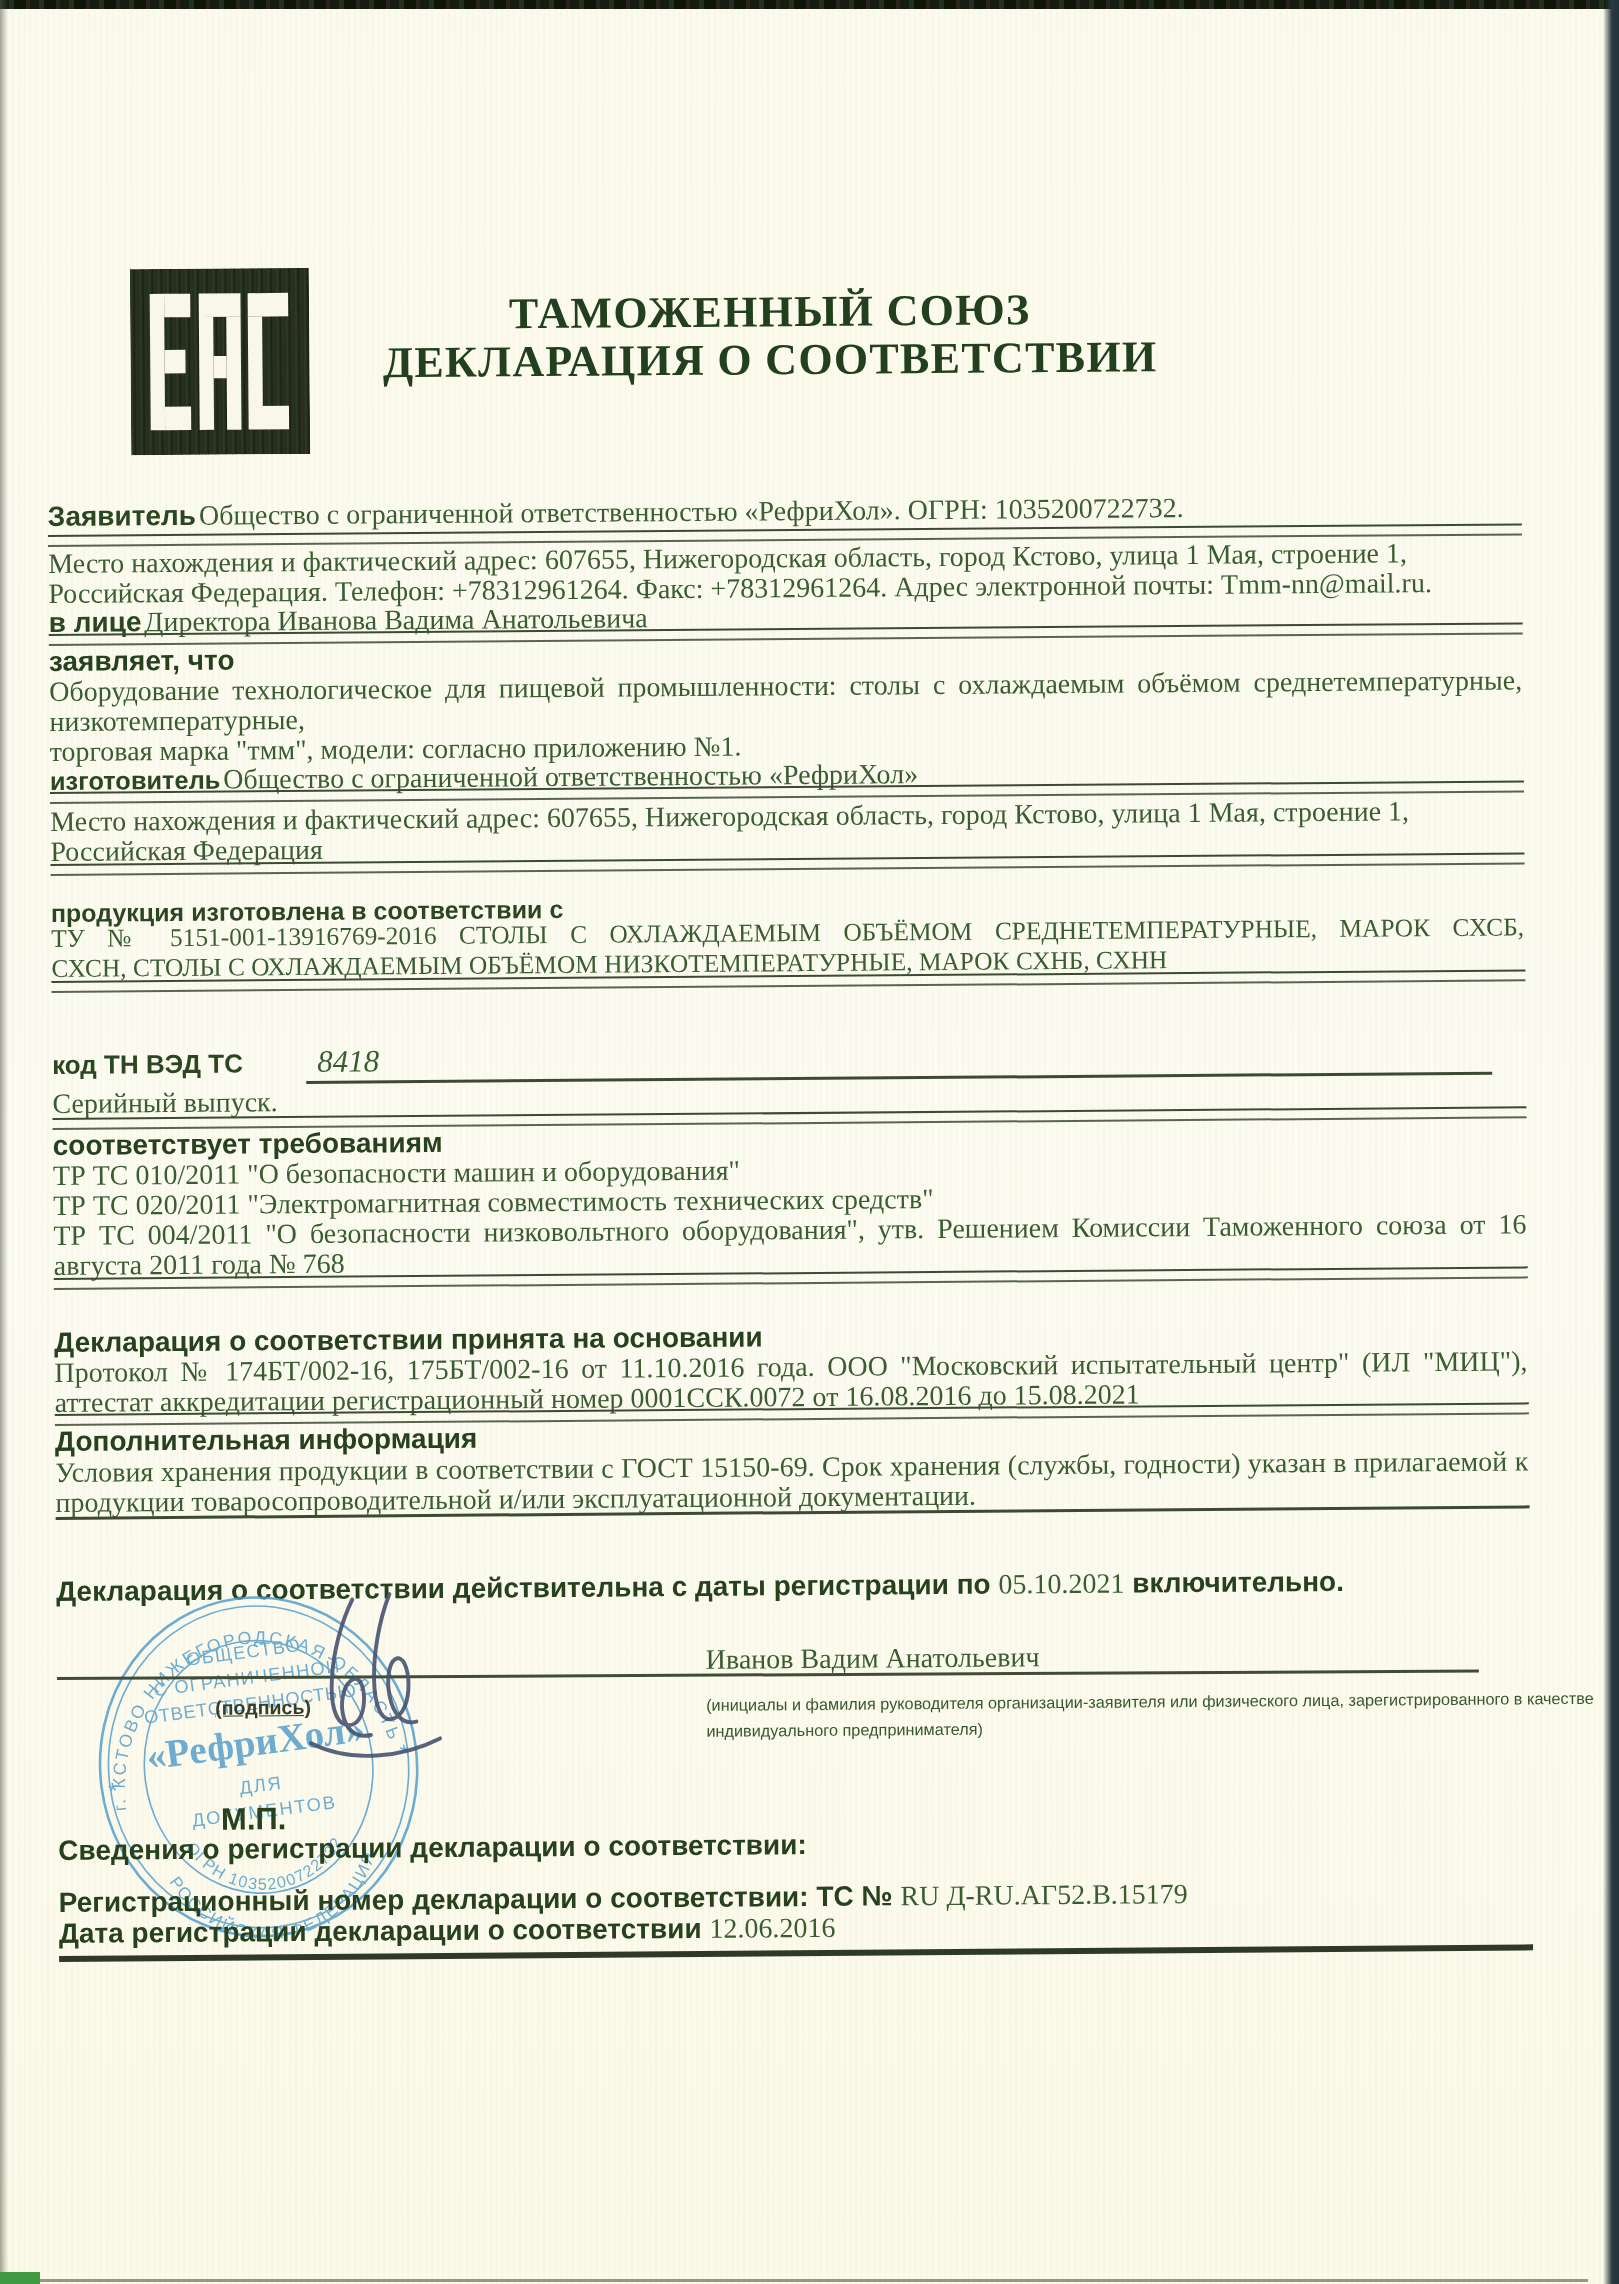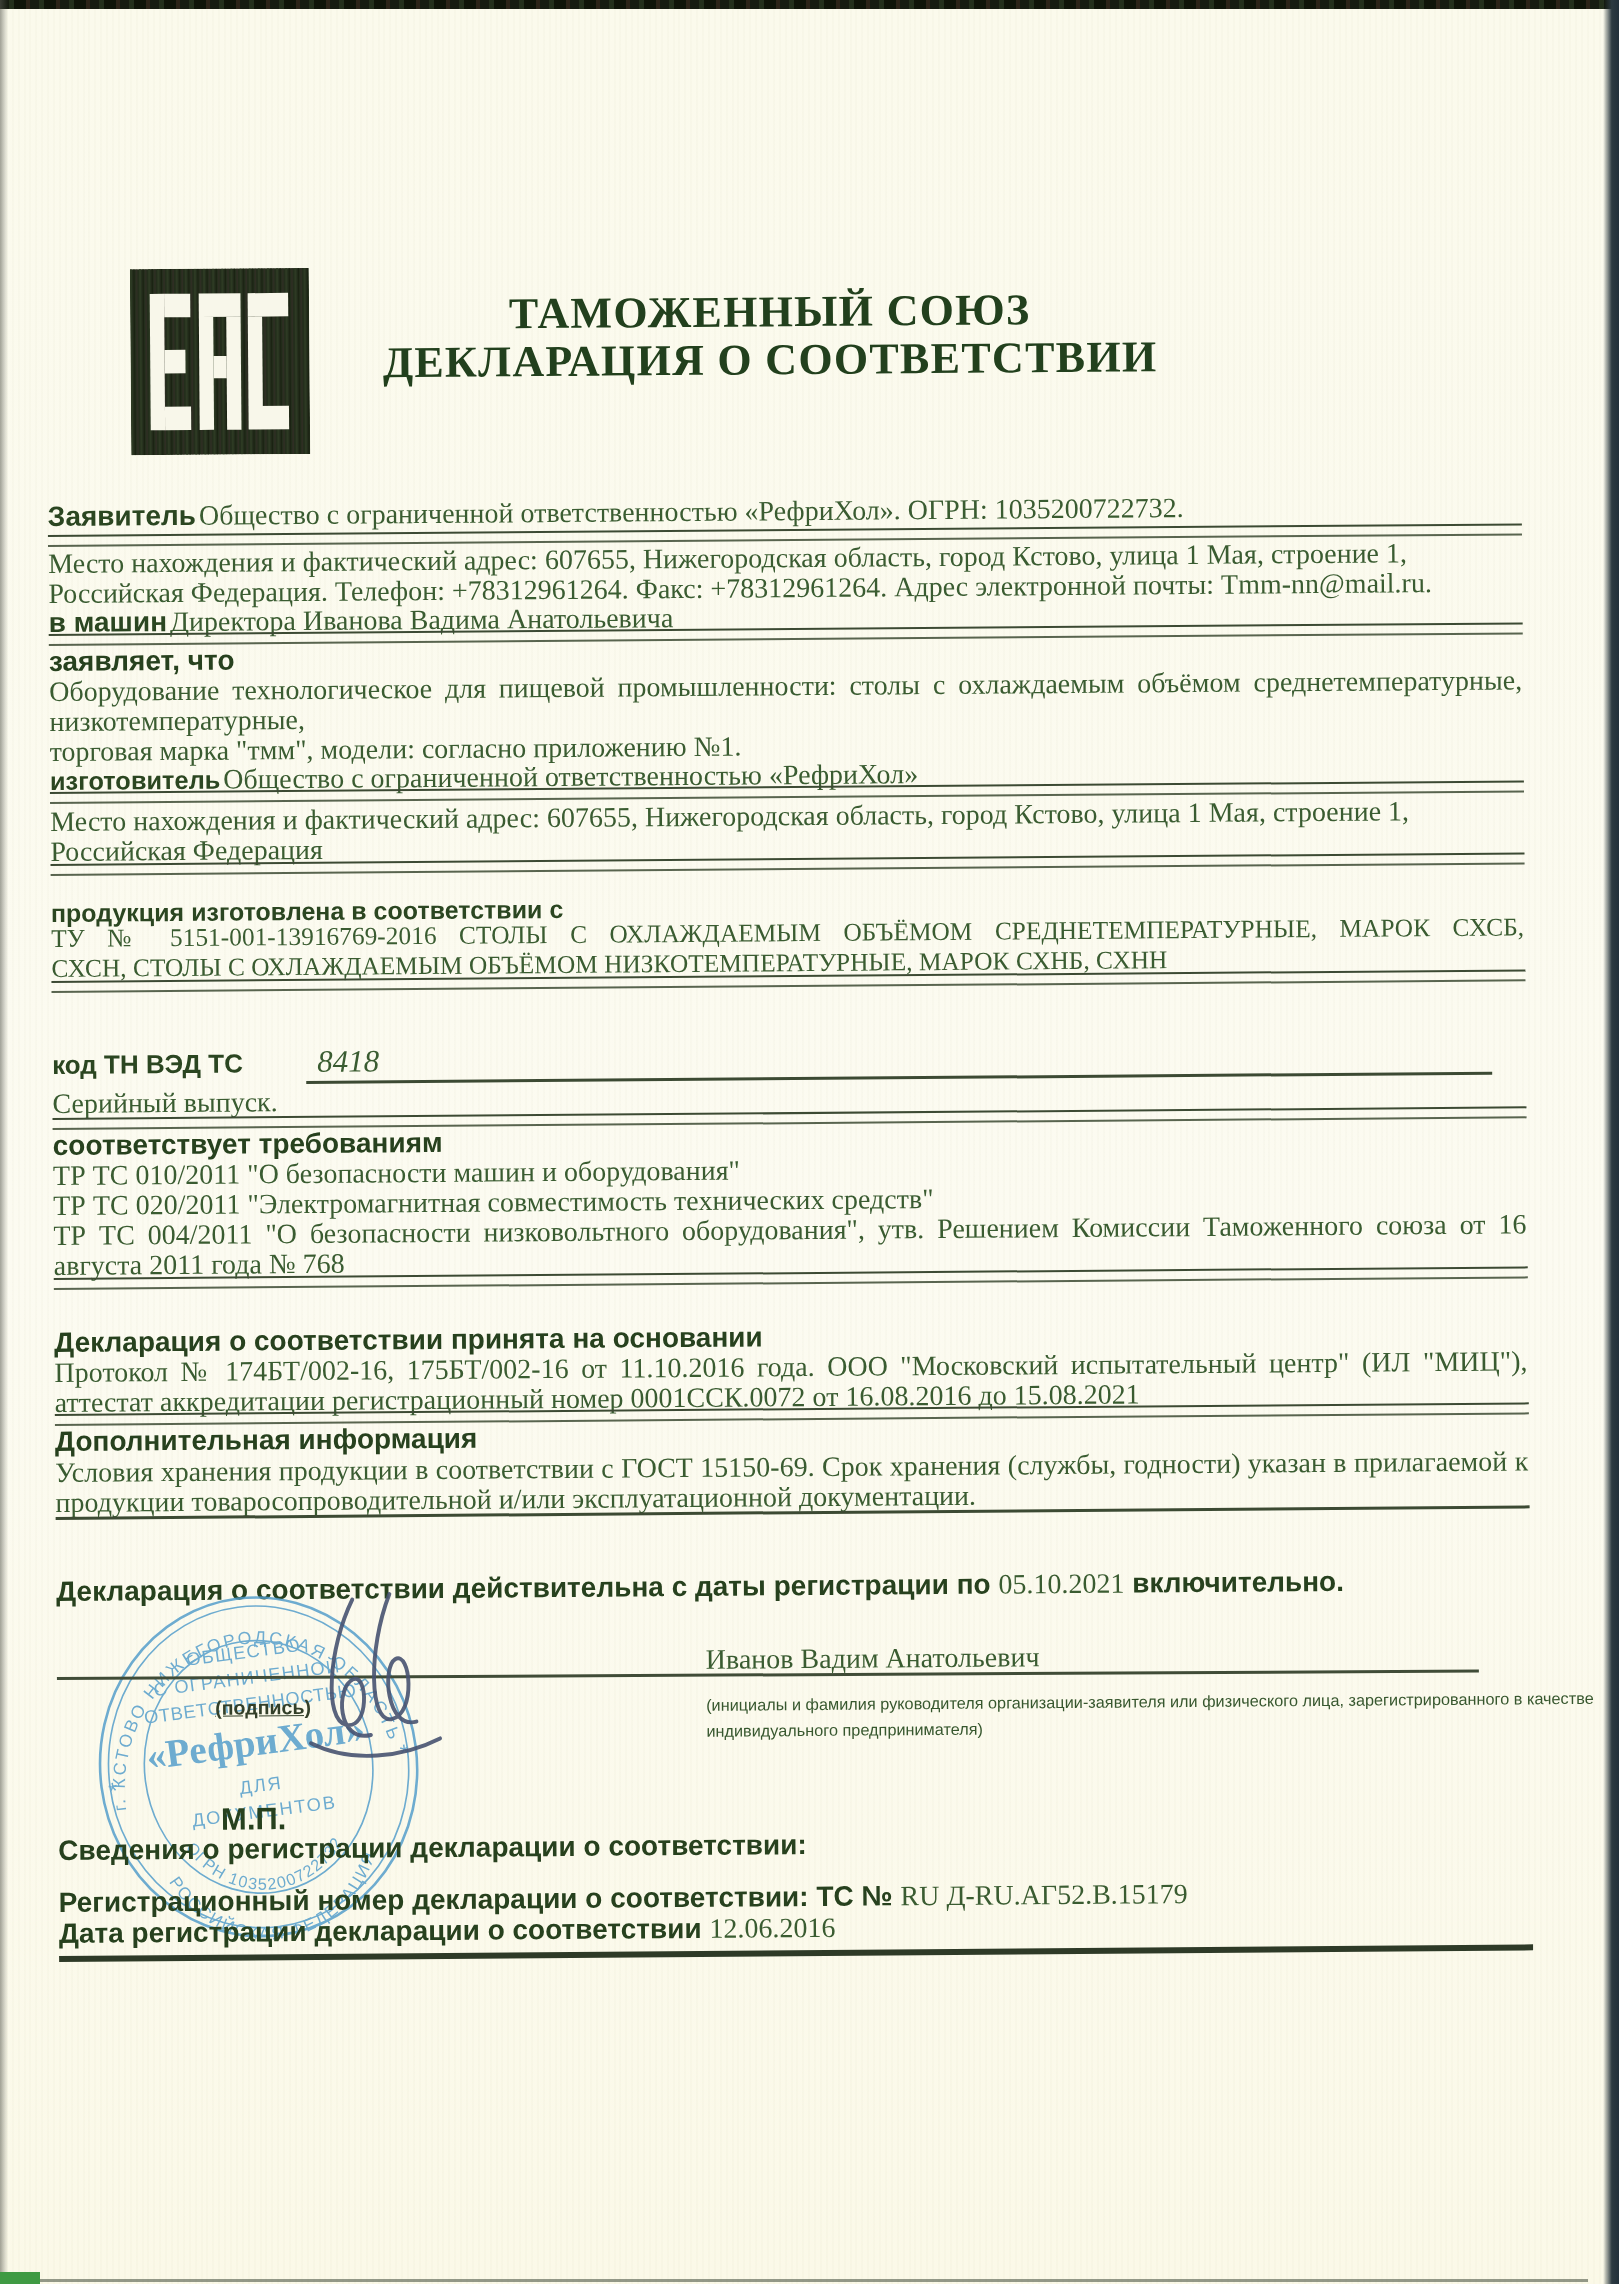--- a/index.html
+++ b/index.html
@@ -99,21 +99,21 @@
     <div class="abs" style="left:52px; top:495px;">
       <span class="boldlbl">Заявитель</span>
       <span class="serif">Общество с ограниченной ответственностью «РефриХол».  ОГРН: 1035200722732.</span>
     </div>
     <div class="rule-d" style="top:529px;"></div>
 
     <div class="abs serif" style="left:52px; top:542px;">Место нахождения и фактический адрес: 607655, Нижегородская область, город Кстово, улица 1 Мая, строение 1,</div>
     <div class="abs serif" style="left:52px; top:572px;">Российская Федерация. Телефон: +78312961264. Факс: +78312961264. Адрес электронной почты: Tmm-nn@mail.ru.</div>
 
     <div class="abs" style="left:52px; top:601px;">
-      <span class="boldlbl">в машин</span>
+      <span class="boldlbl">в лице</span>
       <span class="serif">Директора Иванова Вадима Анатольевича</span>
     </div>
     <div class="rule-d" style="top:628px;"></div>
 
     <div class="abs heading" style="left:52px; top:640px;">заявляет, что</div>
 
     <div class="abs serifw justify-spread" style="left:52px; top:670px;">Оборудование технологическое для пищевой промышленности: столы с охлаждаемым объёмом среднетемпературные,</div>
     <div class="abs serif" style="left:52px; top:700px;">низкотемпературные,</div>
     <div class="abs serif" style="left:52px; top:730px;">торговая марка "тмм", модели: согласно приложению №1.</div>
 

